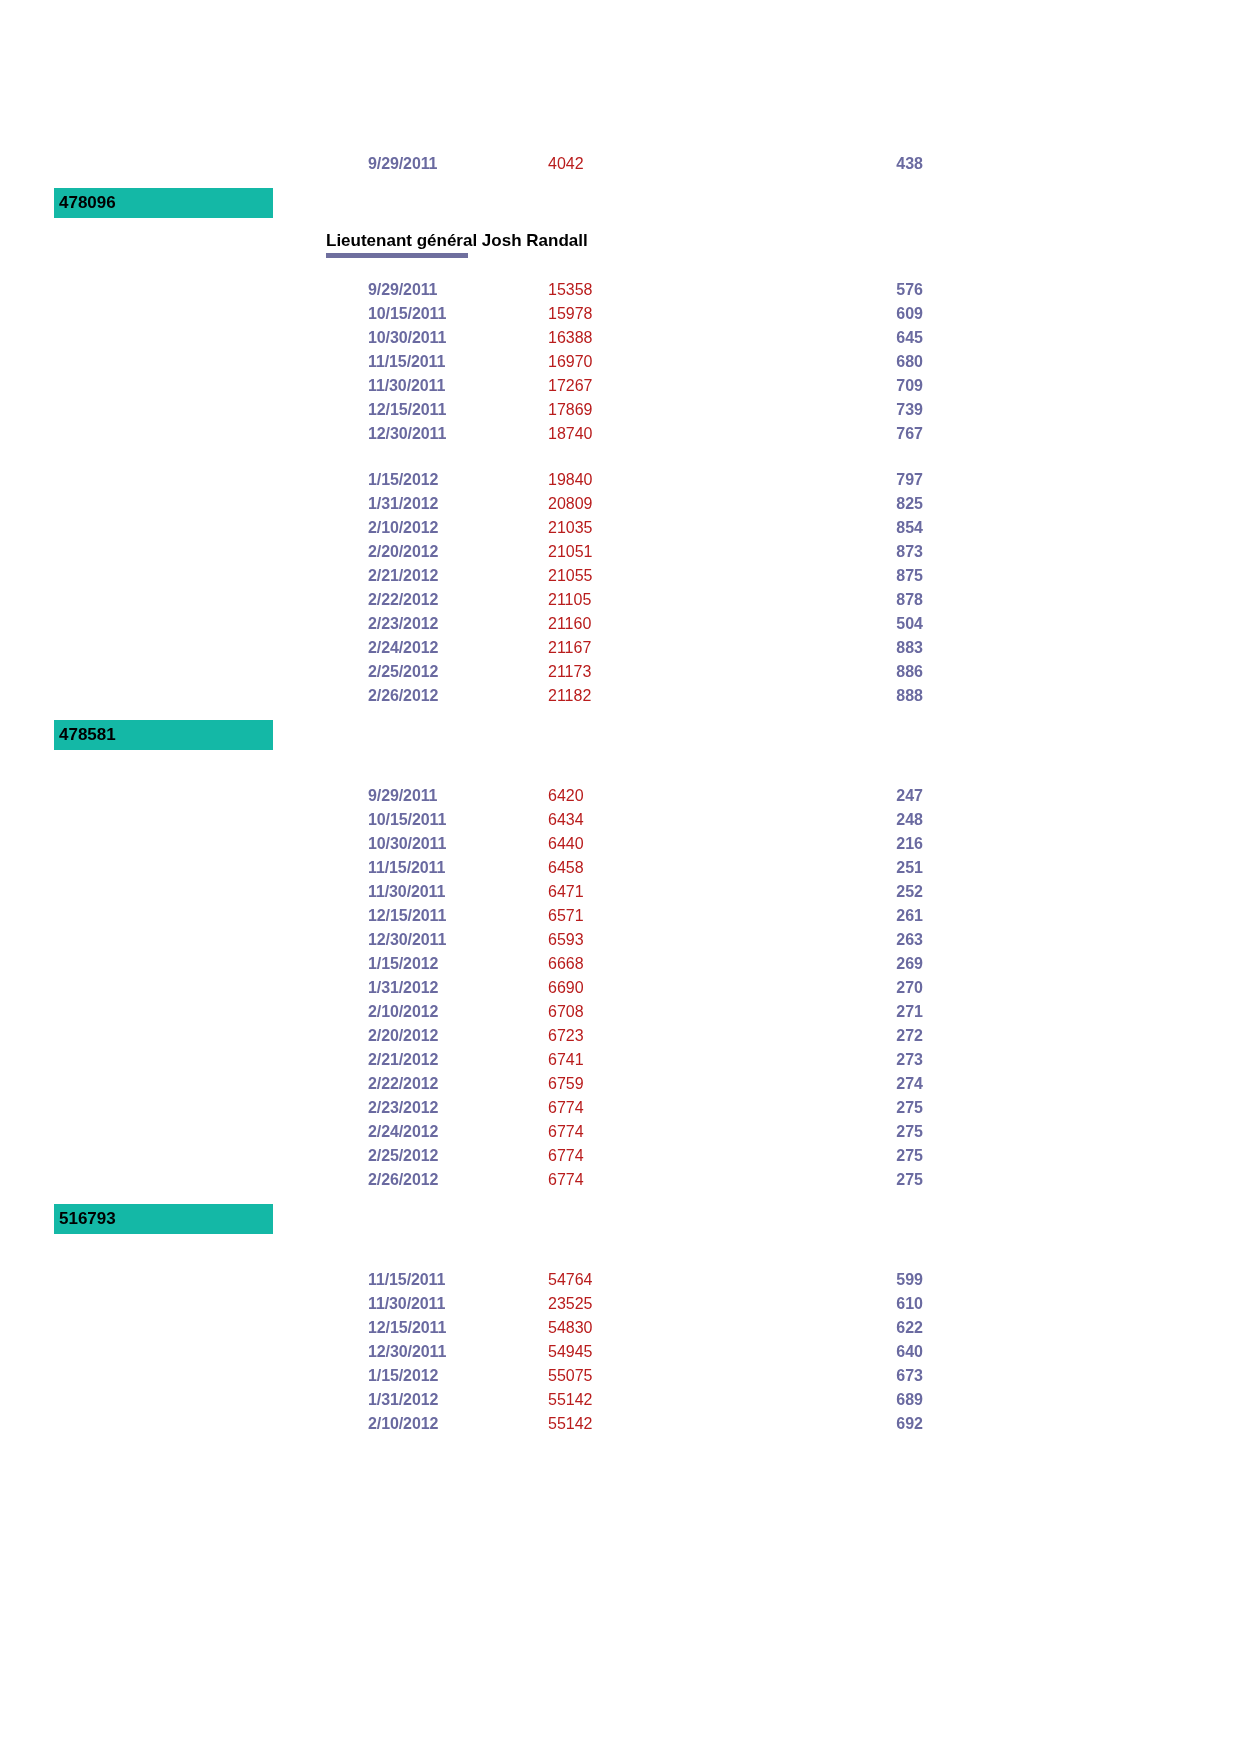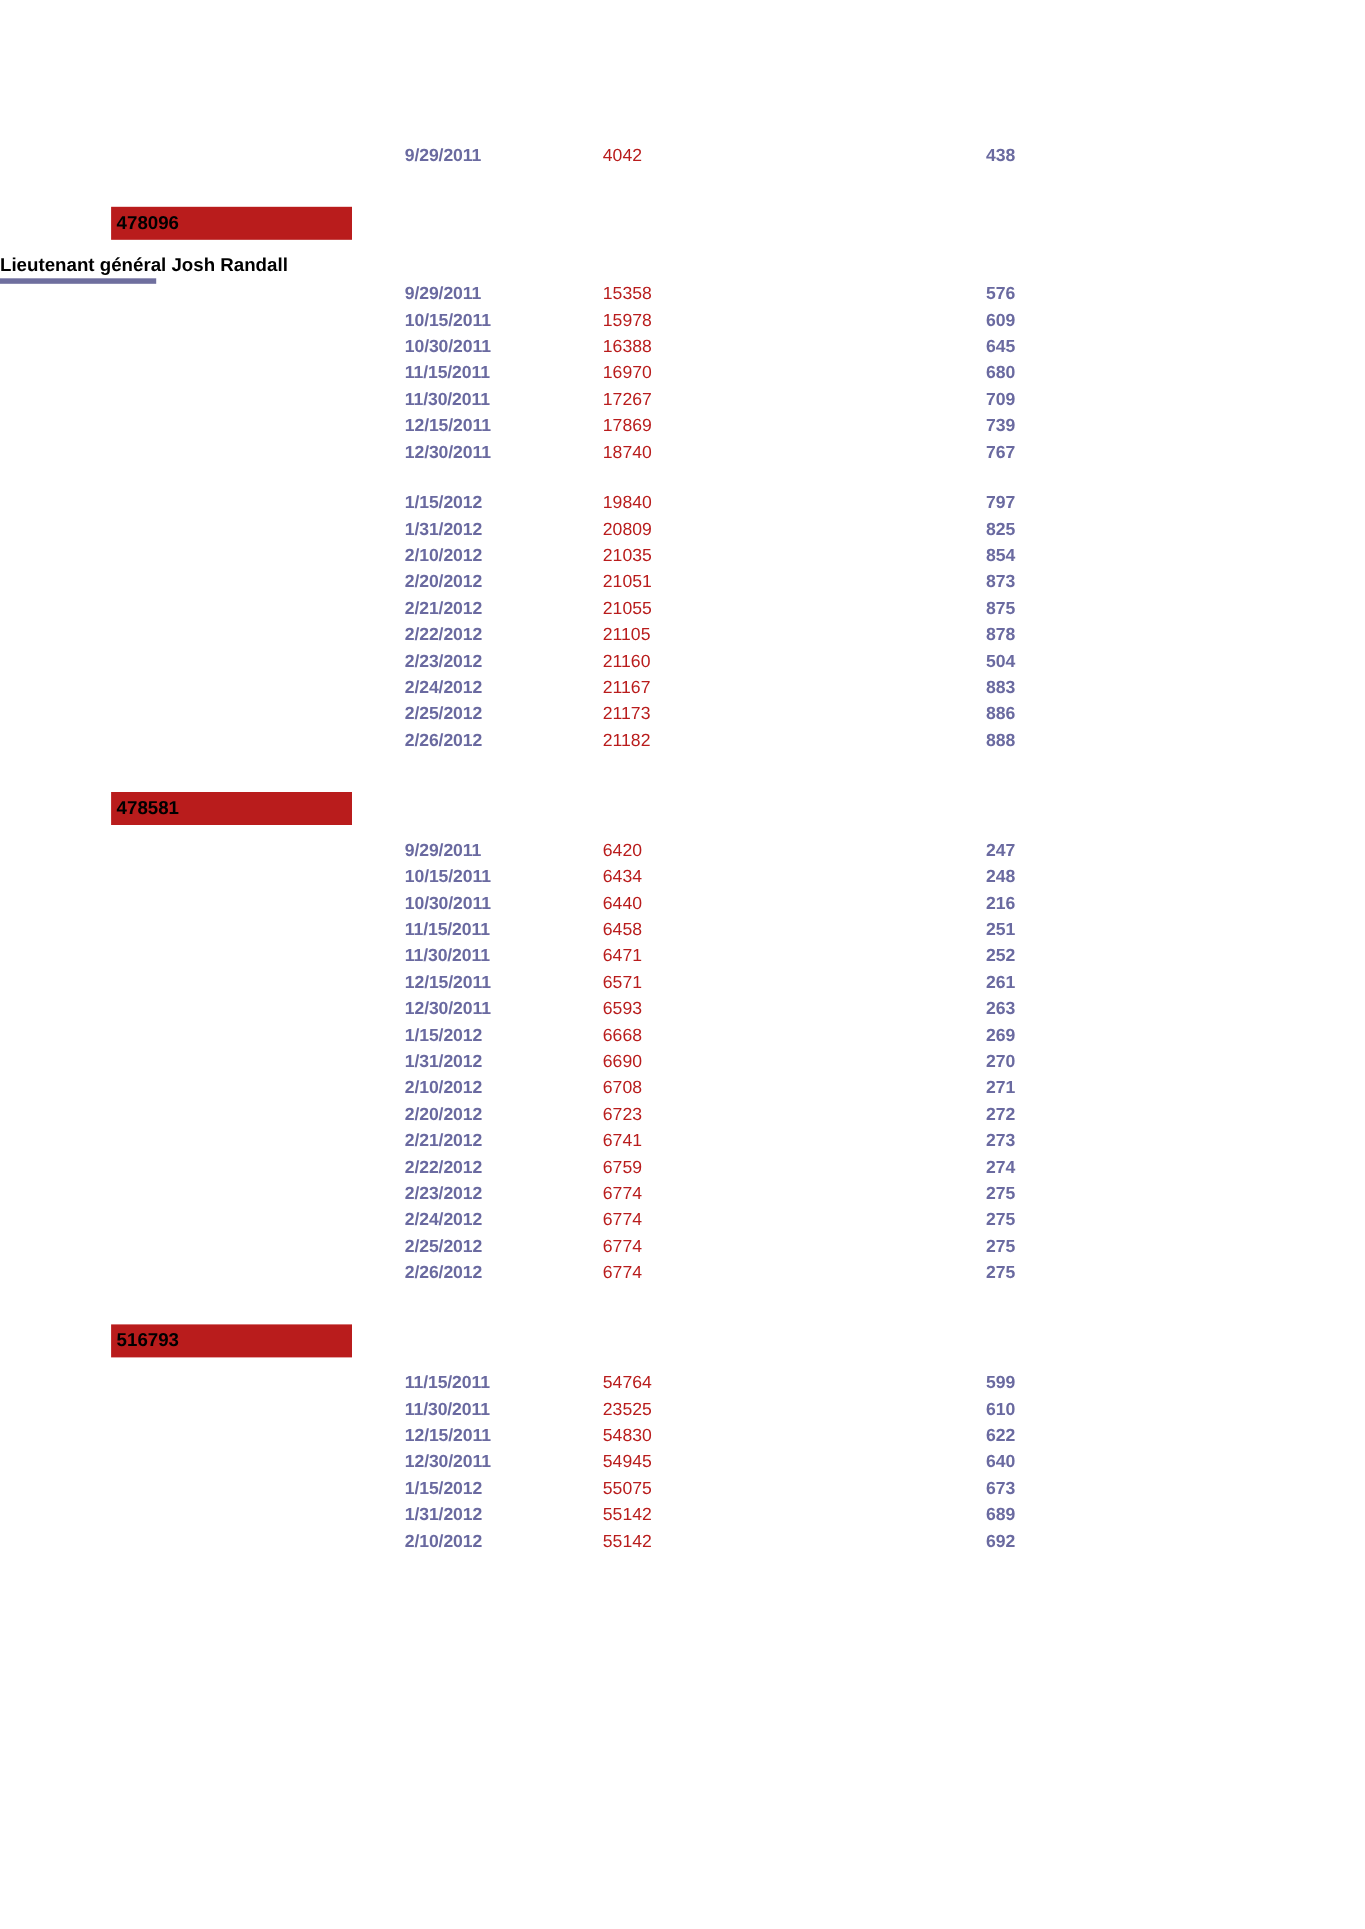--- a/index.html
+++ b/index.html
@@ -32,20 +32,21 @@
   }
   .col-indent-a { width: 368px; flex: 0 0 368px; }
   .cell-date {
     width: 180px;
     flex: 0 0 180px;
     text-align: left;
     color: #6a6aa0;
     font-weight: bold;
     font-size: 16px;
     letter-spacing: -0.1px;
+    margin-top: 22px;
   }
   .cell-num1 {
     width: 185px;
     flex: 0 0 185px;
     text-align: left;
     color: #b91c1c;
     font-weight: normal;
     font-size: 16px;
   }
   .cell-num2 {
@@ -53,36 +54,37 @@
     flex: 0 0 190px;
     text-align: right;
     color: #6a6aa0;
     font-weight: bold;
     font-size: 16px;
   }
 
   
   .group-banner {
     position: relative;
-    margin-left: 101px;
+    margin-left: 54px;
     width: 219px;
     height: 30px;
-    background: #b91c1c;
+    background: #14b8a6;
     display: flex;
     align-items: center;
   }
   .group-banner span {
     color: #000000;
     font-weight: bold;
     font-size: 17px;
     padding-left: 5px;
   }
 
   
   .entity-title {
+    margin-left: 326px;
     position: relative;
     height: 26px;
   }
   .entity-title .title-text {
     color: #000000;
     font-weight: bold;
     font-size: 17px;
     display: inline-block;
     line-height: 22px;
   }

